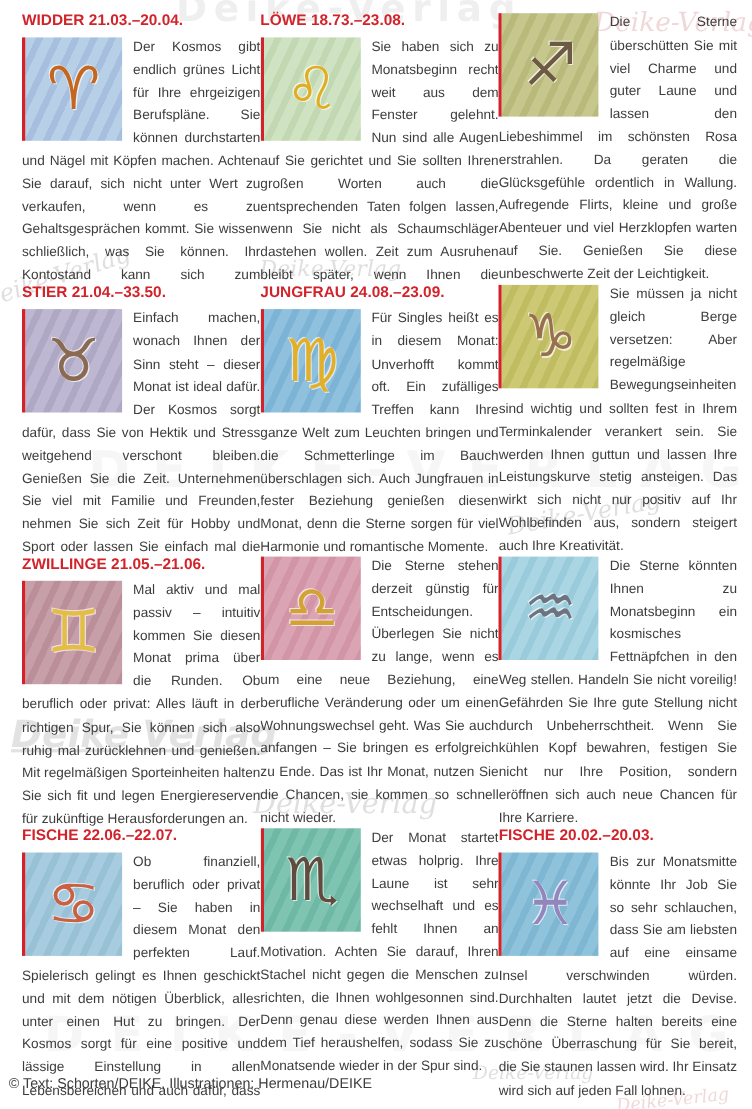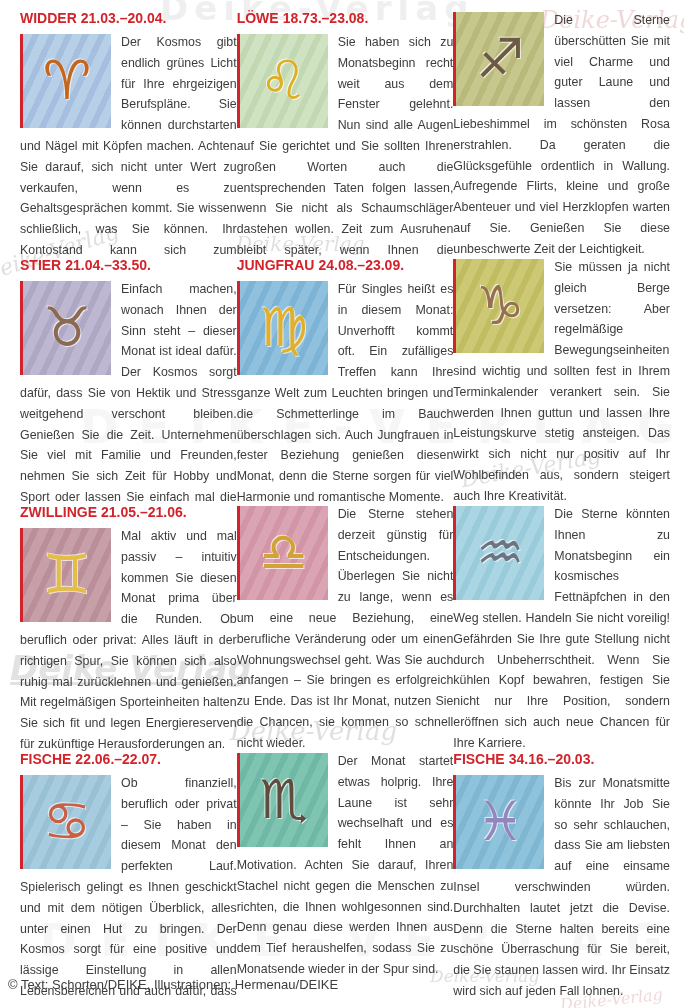--- a/index.html
+++ b/index.html
@@ -154,21 +154,21 @@
   </section>
 
   <section class="cell">
     <div class="illo" style="background: repeating-linear-gradient(115deg, rgb(126, 196, 177) 0px, rgb(126, 196, 177) 9px, rgb(111, 184, 165) 9px, rgb(111, 184, 165) 15px);">
         <span class="glyph" style="color: rgb(95, 76, 62);">♏</span>
       </div>
     <p class="txt">Der Monat startet etwas holprig. Ihre Laune ist sehr wechselhaft und es fehlt Ihnen an Motivation. Achten Sie darauf, Ihren Stachel nicht gegen die Menschen zu richten, die Ihnen wohlgesonnen sind. Denn genau diese werden Ihnen aus dem Tief heraushelfen, sodass Sie zu Monatsende wieder in der Spur sind.</p>
   </section>
 
   <section class="cell">
-    <h2 class="title"><span>FISCHE</span><span class="dates">34.16.–20.03.</span></h2>
+    <h2 class="title"><span>FISCHE</span><span class="dates">20.02.–20.03.</span></h2>
     <div class="illo" style="background: repeating-linear-gradient(115deg, rgb(143, 195, 220) 0px, rgb(143, 195, 220) 9px, rgb(127, 183, 210) 9px, rgb(127, 183, 210) 15px);">
         <span class="glyph" style="color: rgb(146, 134, 189);">♓</span>
       </div>
     <p class="txt">Bis zur Monatsmitte könnte Ihr Job Sie so sehr schlauchen, dass Sie am liebsten auf eine einsame Insel verschwinden würden. Durchhalten lautet jetzt die Devise. Denn die Sterne halten bereits eine schöne Überraschung für Sie bereit, die Sie staunen lassen wird. Ihr Einsatz wird sich auf jeden Fall lohnen.</p>
   </section>
 
 </main>
 
 <div class="footer">© Text: Schorten/DEIKE, Illustrationen: Hermenau/DEIKE</div>
 

